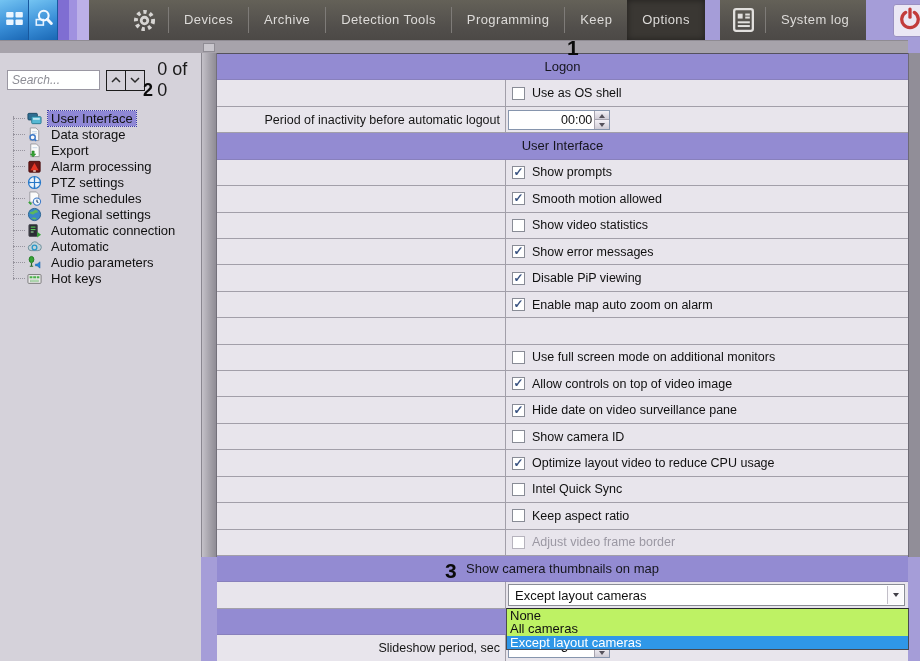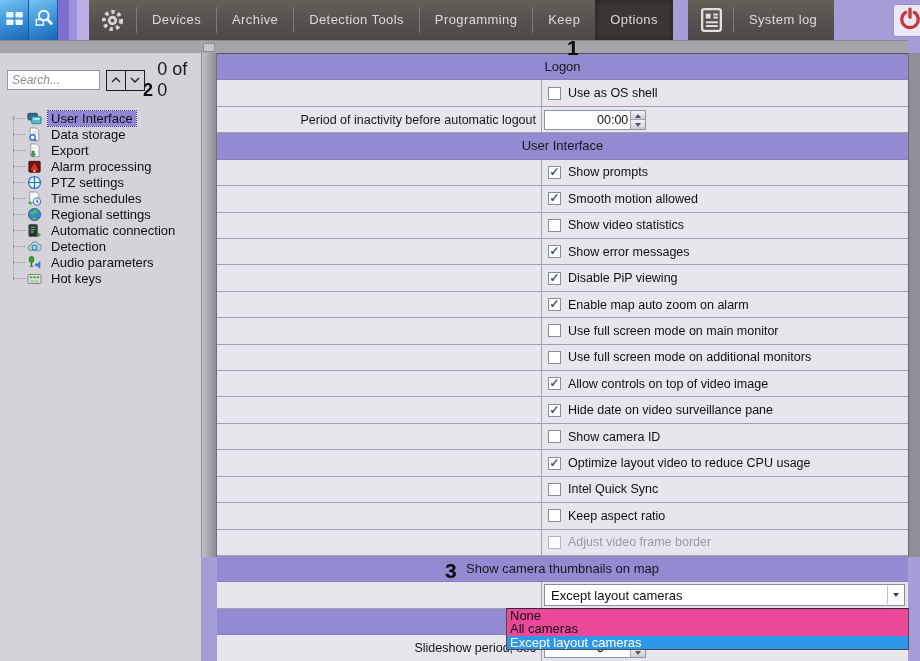--- a/index.html
+++ b/index.html
@@ -7,21 +7,21 @@
   .screen {
     position:relative; width:920px; height:661px; overflow:hidden;
     background:#a59dd8; font-family:"Liberation Sans", sans-serif;
     -webkit-font-smoothing:antialiased;
   }
   
   .toolbar { position:absolute; top:0; left:0; width:920px; height:40px; display:flex; align-items:stretch; }
   .tb-btn { width:29px; display:flex; align-items:center; justify-content:center; cursor:pointer; }
   .tb-btn.blue { background:linear-gradient(160deg,#74c4f2 0%,#3a8fd8 55%,#1a67b4 100%); border-right:1px solid #18589e; }
   .accent-stripe { width:31px; background:linear-gradient(90deg,#7f6ed2 0%,#7f6ed2 34%,#a091e0 34%,#a091e0 62%,#bcb0e8 62%,#bcb0e8 100%); }
-  .menubar { display:flex; align-items:center; background:linear-gradient(#646158,#514e4b 70%,#4c4946); color:#dddbd9; }
+  .menubar { display:flex; align-items:center; background:linear-gradient(#646158,#514e4b 70%,#4c4946); color:#dddbd9;padding-left:32px; }
   .menubar .gear-wrap { padding:0 11px; display:flex; align-items:center; cursor:pointer; }
   .vsep { width:1px; height:26px; background:#7e7b78; align-self:center; }
   .tab { padding:0 15px; height:40px; line-height:40px; font-size:13px; letter-spacing:.4px; white-space:nowrap; cursor:pointer; }
   .tab.active { background:#3a3733; box-shadow:inset 0 0 6px rgba(0,0,0,.45); }
   .group2 { display:flex; align-items:center; margin-left:15px; background:linear-gradient(#646158,#514e4b 70%,#4c4946); color:#dddbd9; padding:0 2px; }
   .group2 .doc-wrap { padding:0 10px; display:flex; align-items:center; cursor:pointer; }
   .power-btn { position:absolute; left:893px; top:4px; width:34px; height:33px; background:#ebe7f4; border:1px solid #9a90c2; border-radius:3px; display:flex; align-items:center; justify-content:center; cursor:pointer; }
   
   .substrip { position:absolute; top:40px; left:0; width:908px; height:13px; background:#a7a3ab; border-top:1px solid #8f8b93; }
   .splitter-grip { position:absolute; left:203px; top:43px; width:12px; height:9px; background:#c9c6cd; border:1px solid #8f8c94; }
@@ -42,39 +42,39 @@
   .ticon svg { width:15px; height:15px; }
   .tlabel { padding:0 3px; line-height:15px; }
   .tlabel.selected { background:#8f88d6; outline:1px dotted #3c3caa; }
   
   .splitter { width:16px; background:linear-gradient(90deg,#c4c1c8 0%,#a5a2aa 55%,#8f8c95 100%); border-left:1px solid #8a8790; border-right:1px solid #73707a; cursor:col-resize; }
   
   .panel { width:691px; height:608px; background:#e8e5ec; border-top:1px solid #55525c; position:relative; }
   .right-strip { width:12px; background:#918e98; border-left:1px solid #6e6b76; }
   .trow { height:26.43px; display:flex; border-bottom:1px solid #a29fa9; }
   .trow.header { background:#938bd2; justify-content:center; align-items:center; font-size:13px; color:#16161e; border-bottom:1px solid #8880bc; }
-  .cell-left { width:289px; border-right:1px solid #a29fa9; display:flex; align-items:center; justify-content:flex-end; padding-right:5px; font-size:12.5px; color:#161616; flex:none;margin-left:36px; }
+  .cell-left { width:289px; border-right:1px solid #a29fa9; display:flex; align-items:center; justify-content:flex-end; padding-right:5px; font-size:12.5px; color:#161616; flex:none; }
   .cell-right { flex:1; display:flex; align-items:center; padding-left:6px; font-size:12.5px; color:#101010; min-width:0; }
   .cell-right.tight { padding-left:2px; }
   .cb { width:13px; height:13px; background:#fff; border:1px solid #898c96; margin-right:7px; flex:none; display:flex; align-items:center; justify-content:center; cursor:pointer; }
   .cb.checked::after { content:"✓"; font-size:12px; font-weight:bold; color:#3a5382; line-height:1; margin-top:-1px; }
   .trow.disabled .cell-right { color:#9b98a3; }
   .trow.disabled .cb { border-color:#b6b3bd; cursor:default; }
   .num-input { display:flex; height:20px; border:1px solid #8695ad; background:#fff; flex:none; }
   .num-val { width:37px; font-size:12.5px; padding:2px 0 0 4px; color:#101010;margin-left:48px; }
   .spin { width:15px; display:flex; flex-direction:column; border-left:1px solid #a6a3ae; }
   .spin-btn { flex:1; background:linear-gradient(#f3f1f6,#cfccd6); position:relative; cursor:pointer; }
   .spin-btn.up { border-bottom:1px solid #a6a3ae; }
   .spin-btn.up::after { content:""; position:absolute; left:4px; top:3px; border-left:3px solid transparent; border-right:3px solid transparent; border-bottom:4px solid #55525c; }
   .spin-btn.down::after { content:""; position:absolute; left:4px; top:3px; border-left:3px solid transparent; border-right:3px solid transparent; border-top:4px solid #55525c; }
   .combo { flex:1; margin-right:3px; height:22px; border:1px solid #8a8d96; background:#fff; display:flex; align-items:center; position:relative; font-size:13px; color:#101010; padding-left:6px; cursor:pointer; min-width:0; }
   .combo-btn { position:absolute; right:1px; top:1px; bottom:1px; width:16px; border-left:1px solid #c2bfc8; background:#fbfafc; display:flex; align-items:center; justify-content:center; }
   .combo-btn::after { content:""; border-left:3.5px solid transparent; border-right:3.5px solid transparent; border-top:4.5px solid #403e46; }
   
-  .popup { position:absolute; left:506px; top:608px; width:403px; background:#ec4899; border:1px solid #4a4a50; border-top-color:#2a2a30; z-index:40; }
+  .popup { position:absolute; left:506px; top:608px; width:403px; background:#bef264; border:1px solid #4a4a50; border-top-color:#2a2a30; z-index:40; }
   .popup .opt { height:13.4px; line-height:13.4px; font-size:13px; padding-left:3px; color:#101010; white-space:nowrap; overflow:hidden; cursor:pointer; }
   .popup .opt.hl { background:#2f97e8; color:#fff; }
   
   .ann { position:absolute; font-weight:bold; color:#0a0a0a; z-index:60; line-height:1; }
 </style>
 </head>
 <body>
 
 <div class="screen">
 
@@ -245,21 +245,21 @@
             </span>
             <span class="tlabel">Automatic connection</span>
           </li>
           <li>
             <span class="ticon">
               <svg viewBox="0 0 16 16">
                 <path d="M4.4 12.4a3 3 0 0 1-.1-6 4.1 4.1 0 0 1 7.8-1 3.1 3.1 0 0 1-.6 7z" fill="#c2d2d8" stroke="#6e8e9a"></path>
                 <circle cx="8" cy="9" r="2.5" fill="none" stroke="#2898c8" stroke-width="1.4"></circle>
               </svg>
             </span>
-            <span class="tlabel">Detection</span>
+            <span class="tlabel">Automatic</span>
           </li>
           <li>
             <span class="ticon">
               <svg viewBox="0 0 16 16">
                 <ellipse cx="4.8" cy="4.8" rx="2.5" ry="3.3" fill="#36a336" stroke="#1f7a1f"></ellipse>
                 <path d="M4.8 8.4v3.4M3 12h3.6" stroke="#2a6a2a" stroke-width="1.3" fill="none"></path>
                 <path d="M9 9.6h1.9l3-2.4v6.8l-3-2.4H9z" fill="#2888d8" stroke="#1a5ea0" stroke-width="0.5"></path>
               </svg>
             </span>
             <span class="tlabel">Audio parameters</span>
@@ -344,24 +344,20 @@
         </div>
         <div class="trow">
           <div class="cell-left"></div>
           <div class="cell-right">
             <span class="cb checked"></span>
             <span>Enable map auto zoom on alarm</span>
           </div>
         </div>
         <div class="trow">
           <div class="cell-left"></div>
-          <div class="cell-right">
-            <span class="cb"></span>
-            <span>Use full screen mode on main monitor</span>
-          </div>
         </div>
         <div class="trow">
           <div class="cell-left"></div>
           <div class="cell-right">
             <span class="cb"></span>
             <span>Use full screen mode on additional monitors</span>
           </div>
         </div>
         <div class="trow">
           <div class="cell-left"></div>

